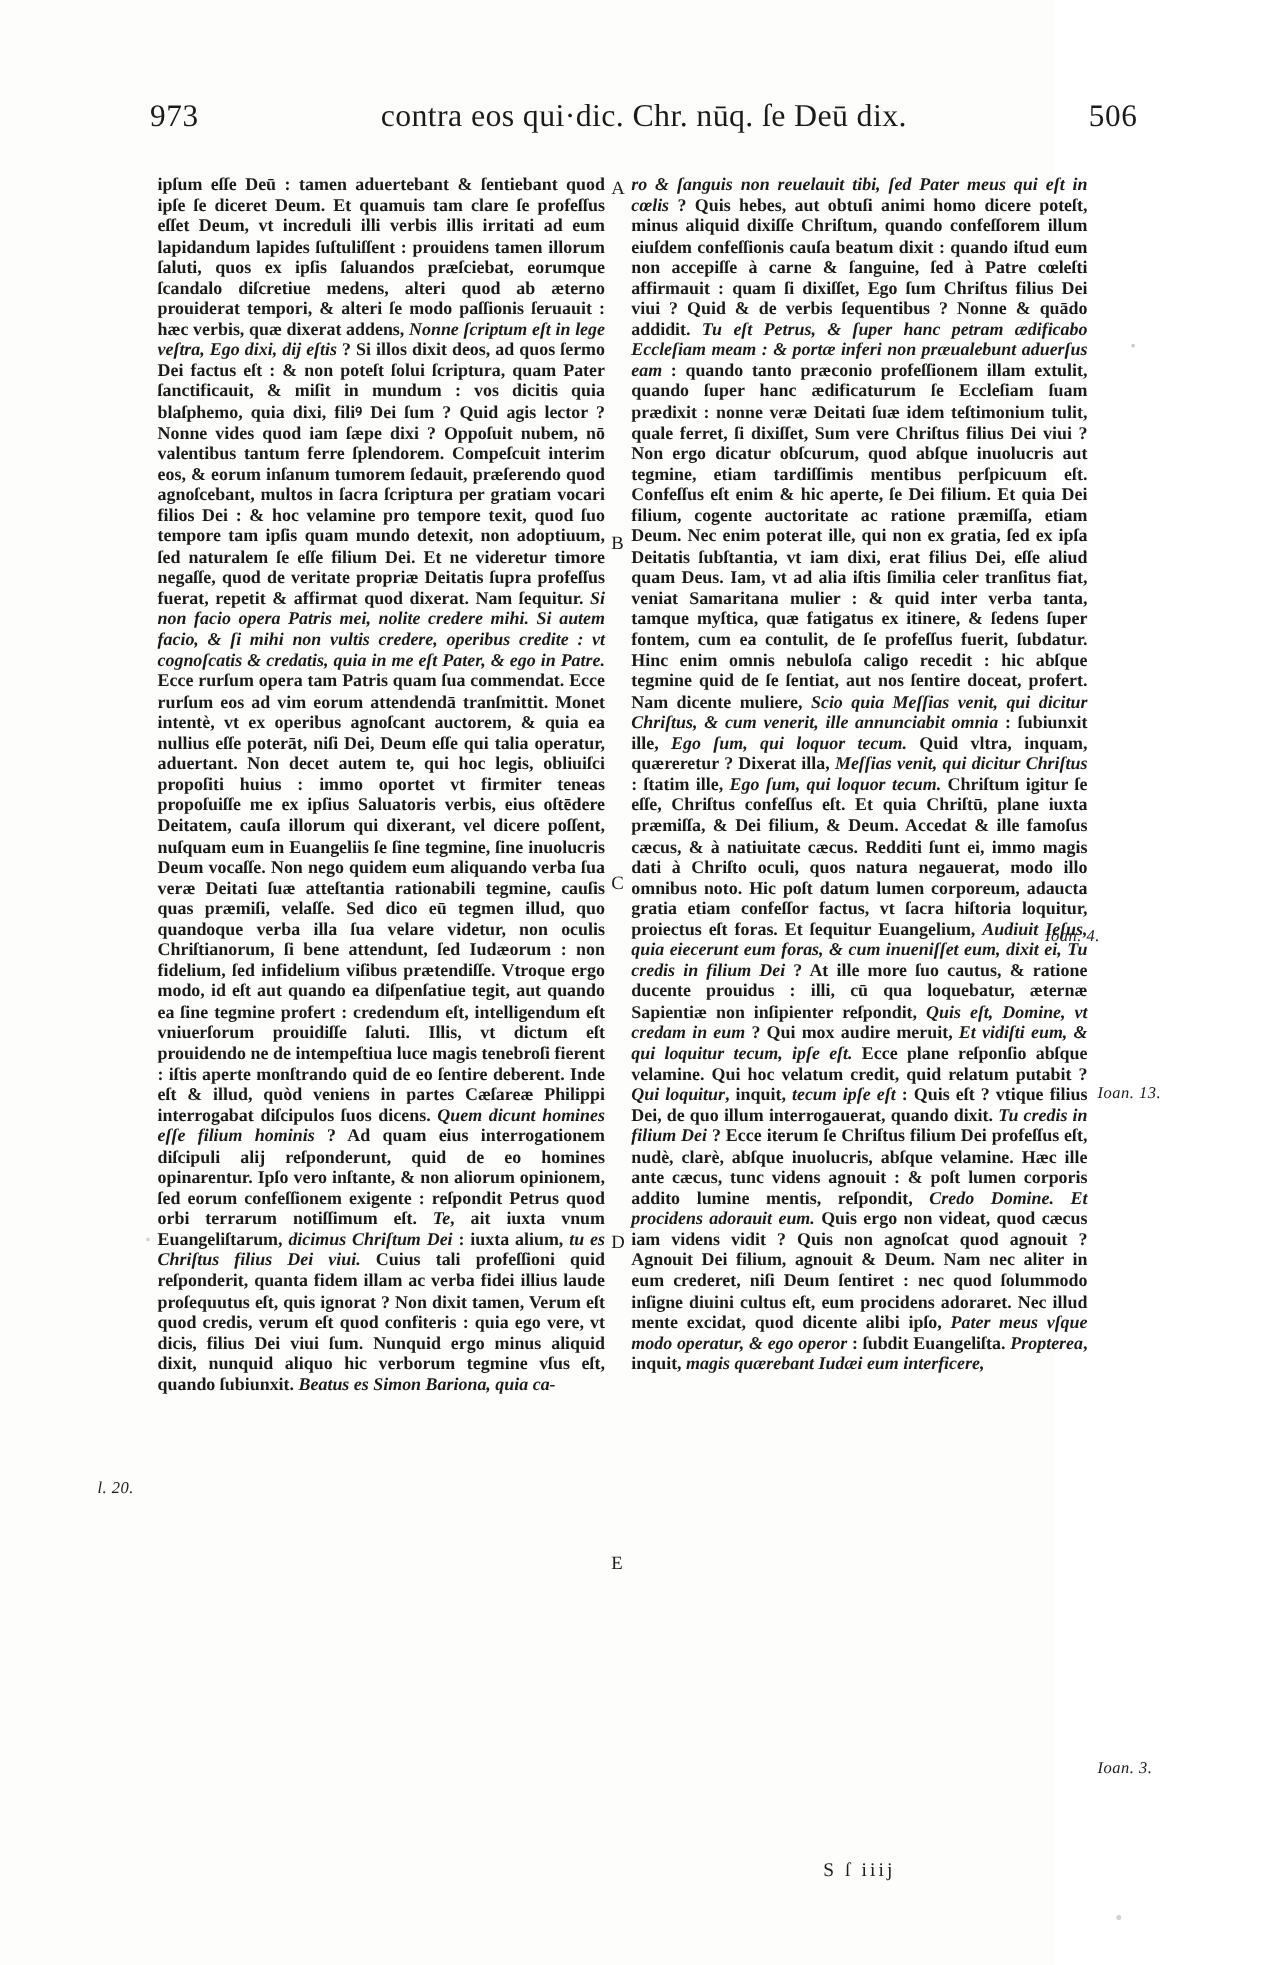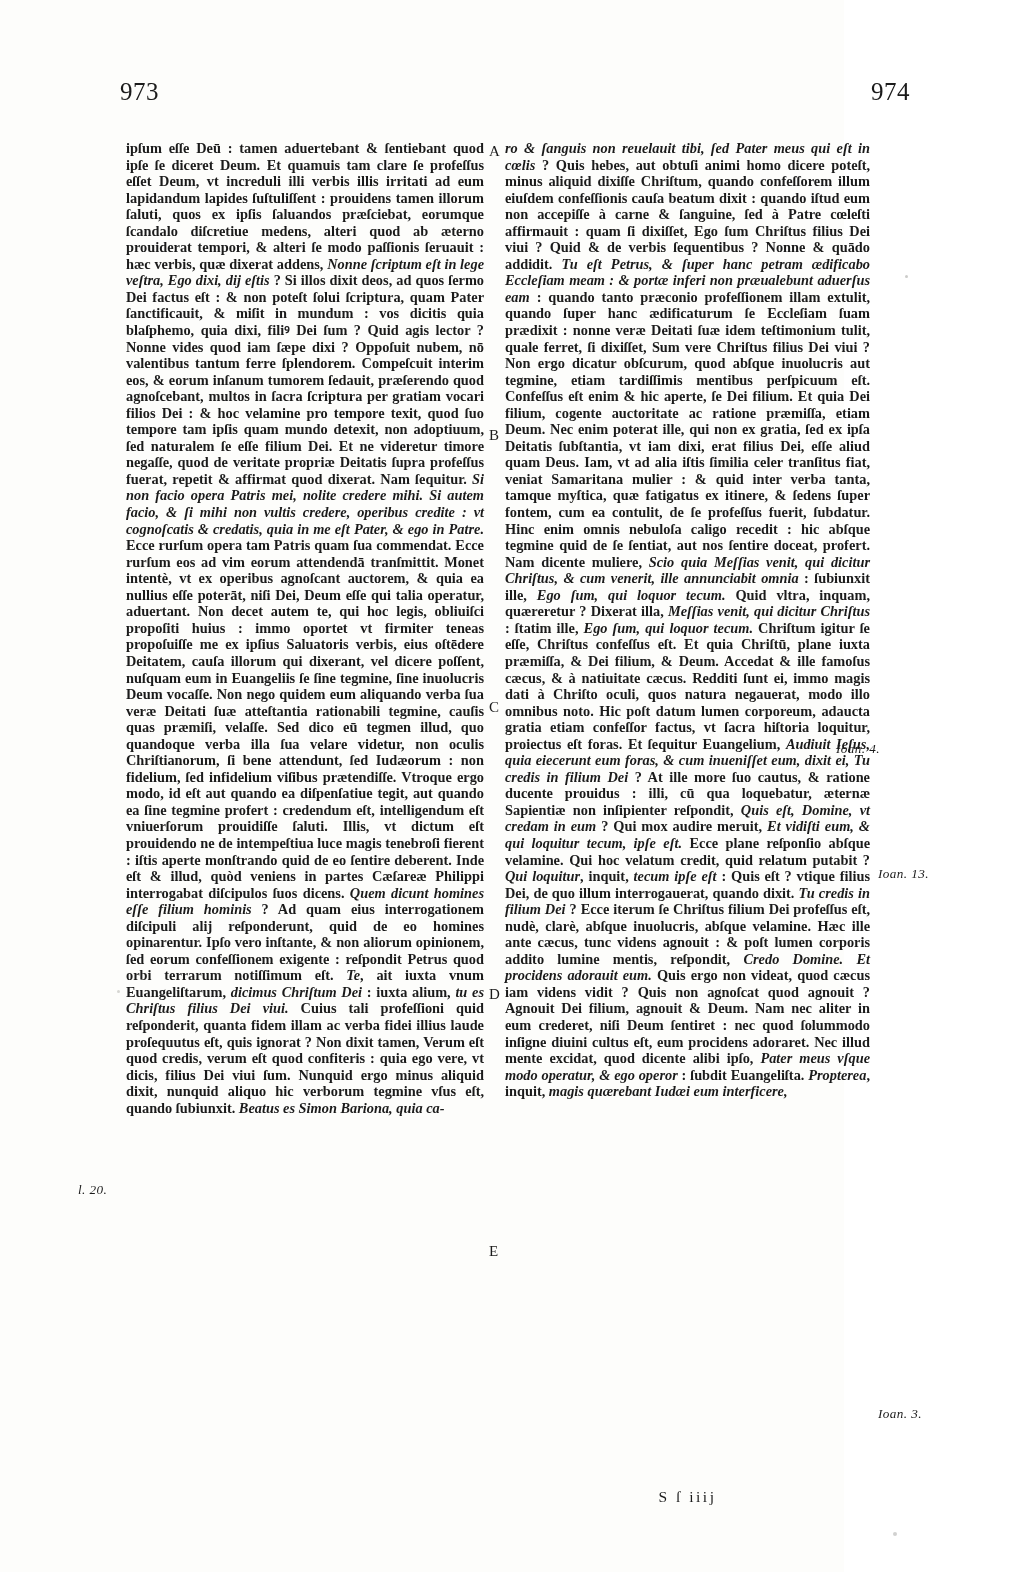--- a/index.html
+++ b/index.html
@@ -110,21 +110,22 @@
     border-radius: 50%;
   }
 </style>
 </head>
 <body>
 
 <div class="page">
 
   <div class="running-head">
     <span class="folio">973</span>
-    <span class="folio">974</span>
+    <span class="head-title">contra eos qui·dic. Chr. nūq. ſe Deū dix.</span>
+    <span class="folio">506</span>
   </div>
 
   <div class="col col-left" id="col-left">
       <p><span>ipſum eſſe Deū : tamen aduertebant &amp; ſentiebant quod ipſe ſe diceret Deum. Et quamuis tam clare ſe profeſſus eſſet Deum, vt increduli illi verbis illis irritati ad eum lapidandum lapides ſuſtuliſſent : prouidens tamen illorum ſaluti, quos ex ipſis ſaluandos præſciebat, eorumque ſcandalo diſcretiue medens, alteri quod ab æterno prouiderat tempori, &amp; alteri ſe modo paſſionis ſeruauit : hæc verbis, quæ dixerat addens, </span><i>Nonne ſcriptum eſt in lege veſtra, Ego dixi, dij eſtis</i><span> ? Si illos dixit deos, ad quos ſermo Dei factus eſt : &amp; non poteſt ſolui ſcriptura, quam Pater ſanctificauit, &amp; miſit in mundum : vos dicitis quia blaſphemo, quia dixi, filiꝰ Dei ſum ? Quid agis lector ? Nonne vides quod iam ſæpe dixi ? Oppoſuit nubem, nō valentibus tantum ferre ſplendorem. Compeſcuit interim eos, &amp; eorum inſanum tumorem ſedauit, præſerendo quod agnoſcebant, multos in ſacra ſcriptura per gratiam vocari filios Dei : &amp; hoc velamine pro tempore texit, quod ſuo tempore tam ipſis quam mundo detexit, non adoptiuum, ſed naturalem ſe eſſe filium Dei. Et ne videretur timore negaſſe, quod de veritate propriæ Deitatis ſupra profeſſus fuerat, repetit &amp; affirmat quod dixerat. Nam ſequitur. </span><i>Si non facio opera Patris mei, nolite credere mihi. Si autem facio, &amp; ſi mihi non vultis credere, operibus credite : vt cognoſcatis &amp; credatis, quia in me eſt Pater, &amp; ego in Patre.</i><span> Ecce rurſum opera tam Patris quam ſua commendat. Ecce rurſum eos ad vim eorum attendendā tranſmittit. Monet intentè, vt ex operibus agnoſcant auctorem, &amp; quia ea nullius eſſe poterāt, niſi Dei, Deum eſſe qui talia operatur, aduertant. Non decet autem te, qui hoc legis, obliuiſci propoſiti huius : immo oportet vt firmiter teneas propoſuiſſe me ex ipſius Saluatoris verbis, eius oſtēdere Deitatem, cauſa illorum qui dixerant, vel dicere poſſent, nuſquam eum in Euangeliis ſe ſine tegmine, ſine inuolucris Deum vocaſſe. Non nego quidem eum aliquando verba ſua veræ Deitati ſuæ atteſtantia rationabili tegmine, cauſis quas præmiſi, velaſſe. Sed dico eū tegmen illud, quo quandoque verba illa ſua velare videtur, non oculis Chriſtianorum, ſi bene attendunt, ſed Iudæorum : non fidelium, ſed infidelium viſibus prætendiſſe. Vtroque ergo modo, id eſt aut quando ea diſpenſatiue tegit, aut quando ea ſine tegmine profert : credendum eſt, intelligendum eſt vniuerſorum prouidiſſe ſaluti. Illis, vt dictum eſt prouidendo ne de intempeſtiua luce magis tenebroſi fierent : iſtis aperte monſtrando quid de eo ſentire deberent. Inde eſt &amp; illud, quòd veniens in partes Cæſareæ Philippi interrogabat diſcipulos ſuos dicens. </span><i>Quem dicunt homines eſſe filium hominis</i><span> ? Ad quam eius interrogationem diſcipuli alij reſponderunt, quid de eo homines opinarentur. Ipſo vero inſtante, &amp; non aliorum opinionem, ſed eorum confeſſionem exigente : reſpondit Petrus quod orbi terrarum notiſſimum eſt. </span><i>Te</i><span>, ait iuxta vnum Euangeliſtarum, </span><i>dicimus Chriſtum Dei</i><span> : iuxta alium, </span><i>tu es Chriſtus filius Dei viui.</i><span> Cuius tali profeſſioni quid reſponderit, quanta fidem illam ac verba fidei illius laude proſequutus eſt, quis ignorat ? Non dixit tamen, Verum eſt quod credis, verum eſt quod confiteris : quia ego vere, vt dicis, filius Dei viui ſum. Nunquid ergo minus aliquid dixit, nunquid aliquo hic verborum tegmine vſus eſt, quando ſubiunxit. </span><i>Beatus es Simon Bariona, quia ca-</i></p>
     </div>
 
   <div class="col col-right" id="col-right">
       <p><i>ro &amp; ſanguis non reuelauit tibi, ſed Pater meus qui eſt in cœlis</i><span> ? Quis hebes, aut obtuſi animi homo dicere poteſt, minus aliquid dixiſſe Chriſtum, quando confeſſorem illum eiuſdem confeſſionis cauſa beatum dixit : quando iſtud eum non accepiſſe à carne &amp; ſanguine, ſed à Patre cœleſti affirmauit : quam ſi dixiſſet, Ego ſum Chriſtus filius Dei viui ? Quid &amp; de verbis ſequentibus ? Nonne &amp; quādo addidit. </span><i>Tu eſt Petrus, &amp; ſuper hanc petram ædificabo Eccleſiam meam : &amp; portæ inferi non præualebunt aduerſus eam</i><span> : quando tanto præconio profeſſionem illam extulit, quando ſuper hanc ædificaturum ſe Eccleſiam ſuam prædixit : nonne veræ Deitati ſuæ idem teſtimonium tulit, quale ferret, ſi dixiſſet, Sum vere Chriſtus filius Dei viui ? Non ergo dicatur obſcurum, quod abſque inuolucris aut tegmine, etiam tardiſſimis mentibus perſpicuum eſt. Confeſſus eſt enim &amp; hic aperte, ſe Dei filium. Et quia Dei filium, cogente auctoritate ac ratione præmiſſa, etiam Deum. Nec enim poterat ille, qui non ex gratia, ſed ex ipſa Deitatis ſubſtantia, vt iam dixi, erat filius Dei, eſſe aliud quam Deus. Iam, vt ad alia iſtis ſimilia celer tranſitus fiat, veniat Samaritana mulier : &amp; quid inter verba tanta, tamque myſtica, quæ fatigatus ex itinere, &amp; ſedens ſuper fontem, cum ea contulit, de ſe profeſſus fuerit, ſubdatur. Hinc enim omnis nebuloſa caligo recedit : hic abſque tegmine quid de ſe ſentiat, aut nos ſentire doceat, profert. Nam dicente muliere, </span><i>Scio quia Meſſias venit, qui dicitur Chriſtus, &amp; cum venerit, ille annunciabit omnia</i><span> : ſubiunxit ille, </span><i>Ego ſum, qui loquor tecum.</i><span> Quid vltra, inquam, quæreretur ? Dixerat illa, </span><i>Meſſias venit, qui dicitur Chriſtus</i><span> : ſtatim ille, </span><i>Ego ſum, qui loquor tecum.</i><span> Chriſtum igitur ſe eſſe, Chriſtus confeſſus eſt. Et quia Chriſtū, plane iuxta præmiſſa, &amp; Dei filium, &amp; Deum. Accedat &amp; ille famoſus cæcus, &amp; à natiuitate cæcus. Redditi ſunt ei, immo magis dati à Chriſto oculi, quos natura negauerat, modo illo omnibus noto. Hic poſt datum lumen corporeum, adaucta gratia etiam confeſſor factus, vt ſacra hiſtoria loquitur, proiectus eſt foras. Et ſequitur Euangelium, </span><i>Audiuit Ieſus, quia eiecerunt eum foras, &amp; cum inueniſſet eum, dixit ei, Tu credis in filium Dei</i><span> ? At ille more ſuo cautus, &amp; ratione ducente prouidus : illi, cū qua loquebatur, æternæ Sapientiæ non inſipienter reſpondit, </span><i>Quis eſt, Domine, vt credam in eum</i><span> ? Qui mox audire meruit, </span><i>Et vidiſti eum, &amp; qui loquitur tecum, ipſe eſt.</i><span> Ecce plane reſponſio abſque velamine. Qui hoc velatum credit, quid relatum putabit ? </span><i>Qui loquitur</i><span>, inquit, </span><i>tecum ipſe eſt</i><span> : Quis eſt ? vtique filius Dei, de quo illum interrogauerat, quando dixit. </span><i>Tu credis in filium Dei</i><span> ? Ecce iterum ſe Chriſtus filium Dei profeſſus eſt, nudè, clarè, abſque inuolucris, abſque velamine. Hæc ille ante cæcus, tunc videns agnouit : &amp; poſt lumen corporis addito lumine mentis, reſpondit, </span><i>Credo Domine. Et procidens adorauit eum.</i><span> Quis ergo non videat, quod cæcus iam videns vidit ? Quis non agnoſcat quod agnouit ? Agnouit Dei filium, agnouit &amp; Deum. Nam nec aliter in eum crederet, niſi Deum ſentiret : nec quod ſolummodo inſigne diuini cultus eſt, eum procidens adoraret. Nec illud mente excidat, quod dicente alibi ipſo, </span><i>Pater meus vſque modo operatur, &amp; ego operor</i><span> : ſubdit Euangeliſta. </span><i>Propterea</i><span>, inquit, </span><i>magis quærebant Iudæi eum interficere,</i></p>
     </div>
 

